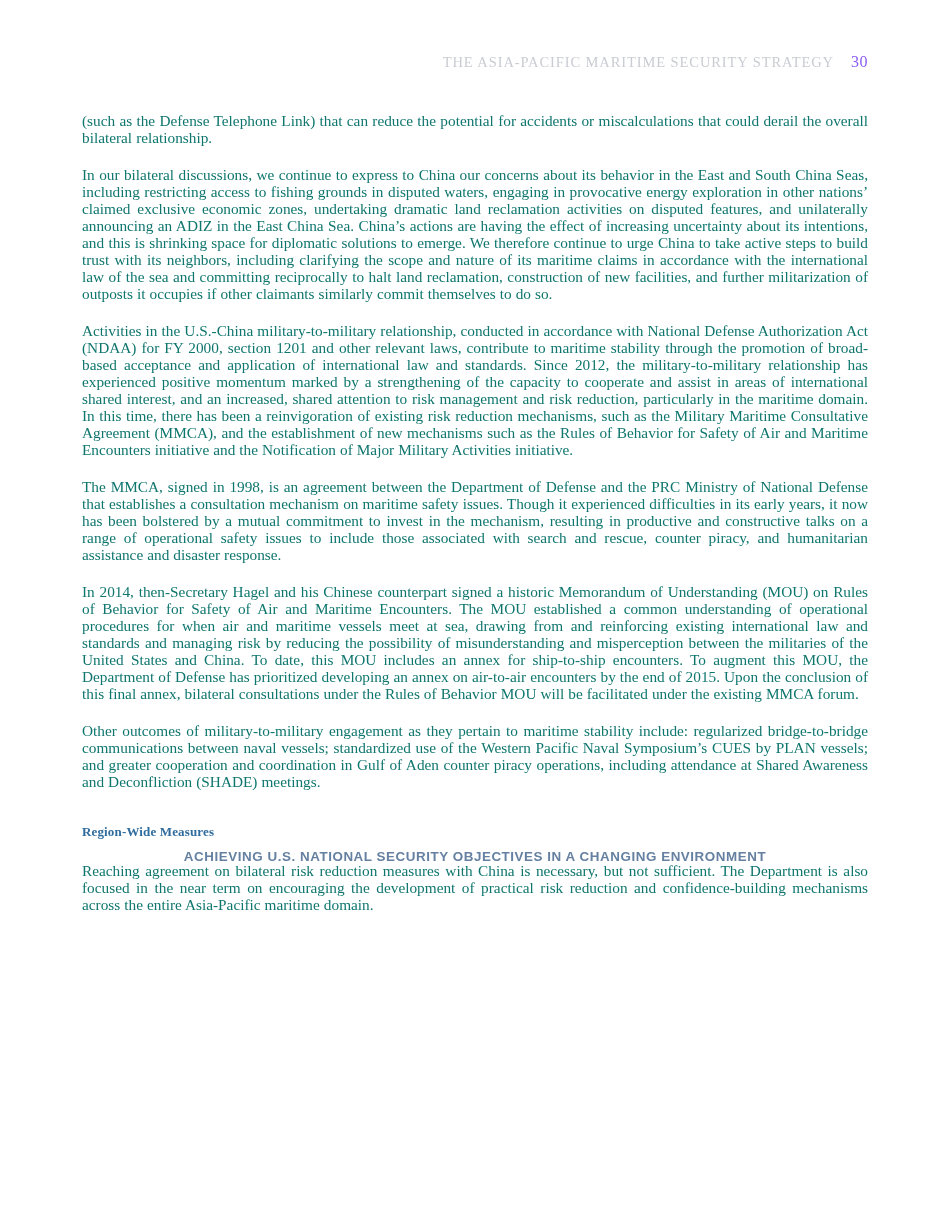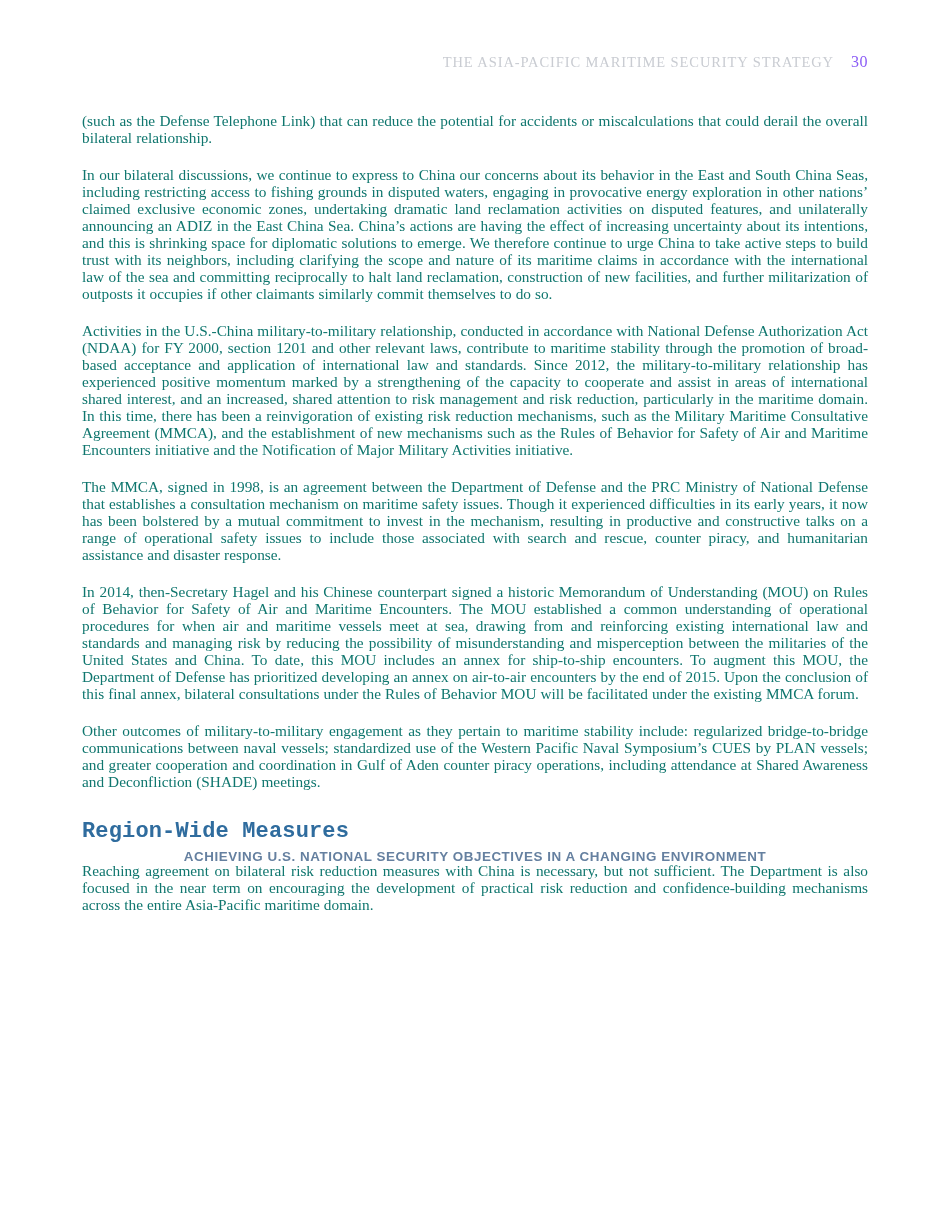--- a/index.html
+++ b/index.html
@@ -66,22 +66,22 @@
     word-spacing: 0.2px;
   }
   p.body-par:last-child {
     margin-bottom: 0;
   }
 
   
   h2.section-heading {
     margin: 0 0 20px 0;
     padding: 0;
-    font-family: Liberation Mono, monospace;
-    font-size: 22px;
+    font-family: Liberation Serif, serif;
+    font-size: 13px;
     font-weight: bold;
     color: #2f6c9e;
     letter-spacing: 0.15px;
     line-height: 21px;
   }
 
   .heading-gap {
     height: 11px;
   }
 

